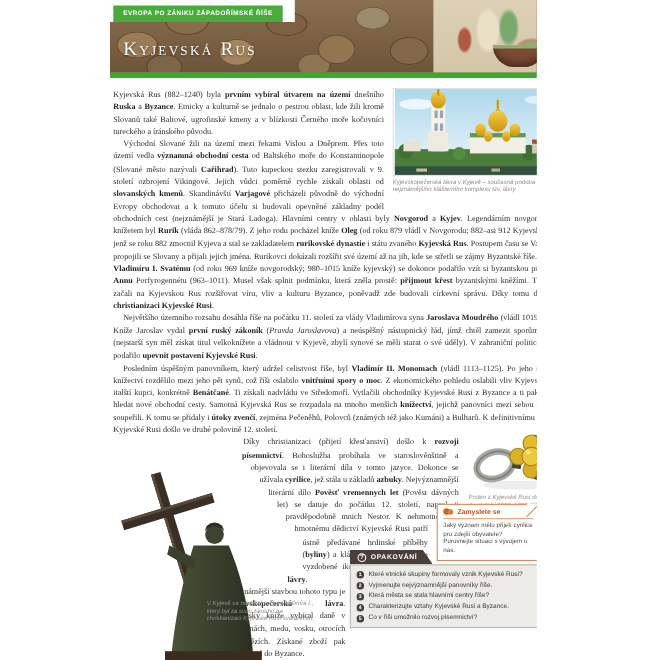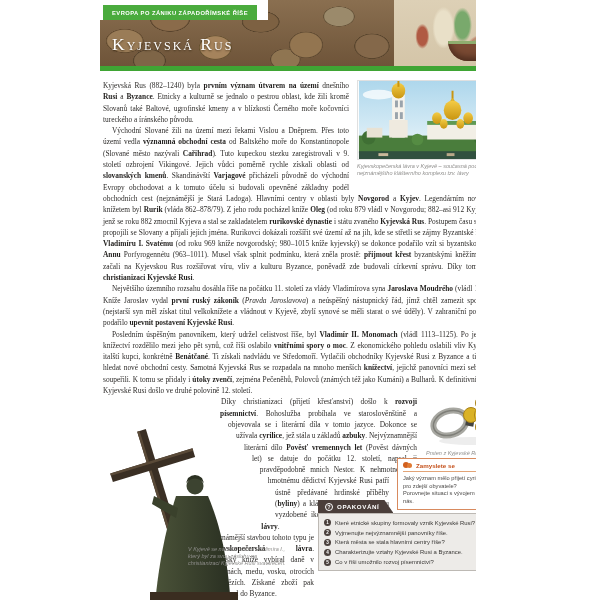--- a/index.html
+++ b/index.html
@@ -1,17 +1,17 @@
 <!DOCTYPE html>
 <html lang="cs"><head>
 <meta charset="utf-8">
 <style>
   html,body{margin:0;padding:0;}
   .page{position:relative;width:476px;height:600px;background:#ffffff;overflow:hidden;
-        font-family:"Liberation Serif",serif;}
+        font-family:"Liberation Serif",serif;padding-left:12px;}
 
   
   .header-stone{position:absolute;left:100px;top:0;width:412px;height:66px;
     background-color:#7b5f41;
     background-image:
       radial-gradient(ellipse 30px 19px at 6% 62%, #9a7c57 57%, #5f482e 62%, rgba(0,0,0,0) 64%),
       radial-gradient(ellipse 32px 21px at 17% 28%, #8a6b4a 57%, #58432c 62%, rgba(0,0,0,0) 64%),
       radial-gradient(ellipse 26px 19px at 28% 72%, #a5835c 57%, #64502f 62%, rgba(0,0,0,0) 64%),
       radial-gradient(ellipse 30px 17px at 39% 33%, #7d6142 57%, #52402a 62%, rgba(0,0,0,0) 64%),
       radial-gradient(ellipse 27px 21px at 50% 68%, #937550 57%, #5d4830 62%, rgba(0,0,0,0) 64%),
@@ -153,21 +153,21 @@
         <rect x="128" y="50" width="20" height="10" fill="#d9c9b4"></rect>
         <rect x="128" y="47" width="20" height="4" fill="#a0522d"></rect>
         <rect x="0" y="72" width="155" height="8" fill="#31503f"></rect>
         <rect x="20" y="74" width="10" height="3" fill="#c9b89a"></rect>
         <rect x="90" y="74" width="8" height="3" fill="#b8a888"></rect>
       </svg>
       <div class="caption">Kyjevskopečerská lávra v Kyjevě – současná podoba nejznámějšího klášterního komplexu tzv. lávry</div>
     </div>
 
     <div id="paras-main">
-        <p class="first">Kyjevská Rus (882–1240) byla <b>prvním význam útvarem na území</b> dnešního <b>Rusi</b> a <b>Byzance</b>. Etnicky a kulturně se jednalo o pestrou oblast, kde žili kromě Slovanů také Baltové, ugrofinské kmeny a v blízkosti Černého moře kočovníci tureckého a íránského původu.</p>
+        <p class="first">Kyjevská Rus (882–1240) byla <b>prvním vybíral útvarem na území</b> dnešního <b>Ruska</b> a <b>Byzance</b>. Etnicky a kulturně se jednalo o pestrou oblast, kde žili kromě Slovanů také Baltové, ugrofinské kmeny a v blízkosti Černého moře kočovníci tureckého a íránského původu.</p>
         <p>Východní Slované žili na území mezi řekami Vislou a Dněprem. Přes toto území vedla <b>významná obchodní cesta</b> od Baltského moře do Konstantinopole (Slované město nazývali <b>Cařihrad</b>). Tuto kupeckou stezku zaregistrovali v 9. století ozbrojení Vikingové. Jejich vůdci poměrně rychle získali oblasti od <b>slovanských kmenů</b>. Skandinávští <b>Varjagové</b> přicházeli původně do východní Evropy obchodovat a k tomuto účelu si budovali opevněné základny podél obchodních cest (nejznámější je Stará Ladoga). Hlavními centry v oblasti byly <b>Novgorod</b> a <b>Kyjev</b>. Legendárním novgorodským knížetem byl <b>Rurik</b> (vláda 862–878/79). Z jeho rodu pocházel kníže <b>Oleg</b> (od roku 879 vládl v Novgorodu; 882–asi 912 Kyjevská Rus), jenž se roku 882 zmocnil Kyjeva a stal se zakladatelem <b>rurikovské dynastie</b> i státu zvaného <b>Kyjevská Rus</b>. Postupem času se Varjagové propojili se Slovany a přijali jejich jména. Rurikovci dokázali rozšířit své území až na jih, kde se střetli se zájmy Byzantské říše. Knížeti <b>Vladimíru I. Svatému</b> (od roku 969 kníže novgorodský; 980–1015 kníže kyjevský) se dokonce podařilo vzít si byzantskou princeznu <b>Annu</b> Porfyrogennétu (963–1011). Musel však splnit podmínku, která zněla prostě: <b>přijmout křest</b> byzantskými kněžími. Ti potom začali na Kyjevskou Rus rozšiřovat víru, vliv a kulturu Byzance, poněvadž zde budovali církevní správu. Díky tomu došlo ke <b>christianizaci Kyjevské Rusi</b>.</p>
         <p>Největšího územního rozsahu dosáhla říše na počátku 11. století za vlády Vladimírova syna <b>Jaroslava Moudrého</b> (vládl 1019–1054). Kníže Jaroslav vydal <b>první ruský zákoník</b> (<i>Pravda Jaroslavova</i>) a neúspěšný nástupnický řád, jímž chtěl zamezit sporům o trůn (nejstarší syn měl získat titul velkoknížete a vládnout v Kyjevě, zbylí synové se měli starat o své úděly). V zahraniční politice se mu podařilo <b>upevnit postavení Kyjevské Rusi</b>.</p>
         <p>Posledním úspěšným panovníkem, který udržel celistvost říše, byl <b>Vladimír II. Monomach</b> (vládl 1113–1125). Po jeho smrti se knížectví rozdělilo mezi jeho pět synů, což říši oslabilo <b>vnitřními spory o moc</b>. Z ekonomického pohledu oslabili vliv Kyjevské Rusi italští kupci, konkrétně <b>Benátčané</b>. Ti získali nadvládu ve Středomoří. Vytlačili obchodníky Kyjevské Rusi z Byzance a ti pak museli hledat nové obchodní cesty. Samotná Kyjevská Rus se rozpadala na mnoho menších <b>knížectví</b>, jejichž panovníci mezi sebou neustále soupeřili. K tomu se přidaly i <b>útoky zvenčí</b>, zejména Pečeněhů, Polovců (známých též jako Kumáni) a Bulharů. K definitivnímu rozpadu Kyjevské Rusi došlo ve druhé polovině 12. století.</p>
       </div>
 
     <div class="float-statue">
       <svg class="statue-svg" width="160" height="197" viewBox="0 0 160 197" xmlns="http://www.w3.org/2000/svg">
         <defs>
           <linearGradient id="robe" x1="0" y1="0" x2="1" y2="0">
             <stop offset="0" stop-color="#4a5238"></stop>

